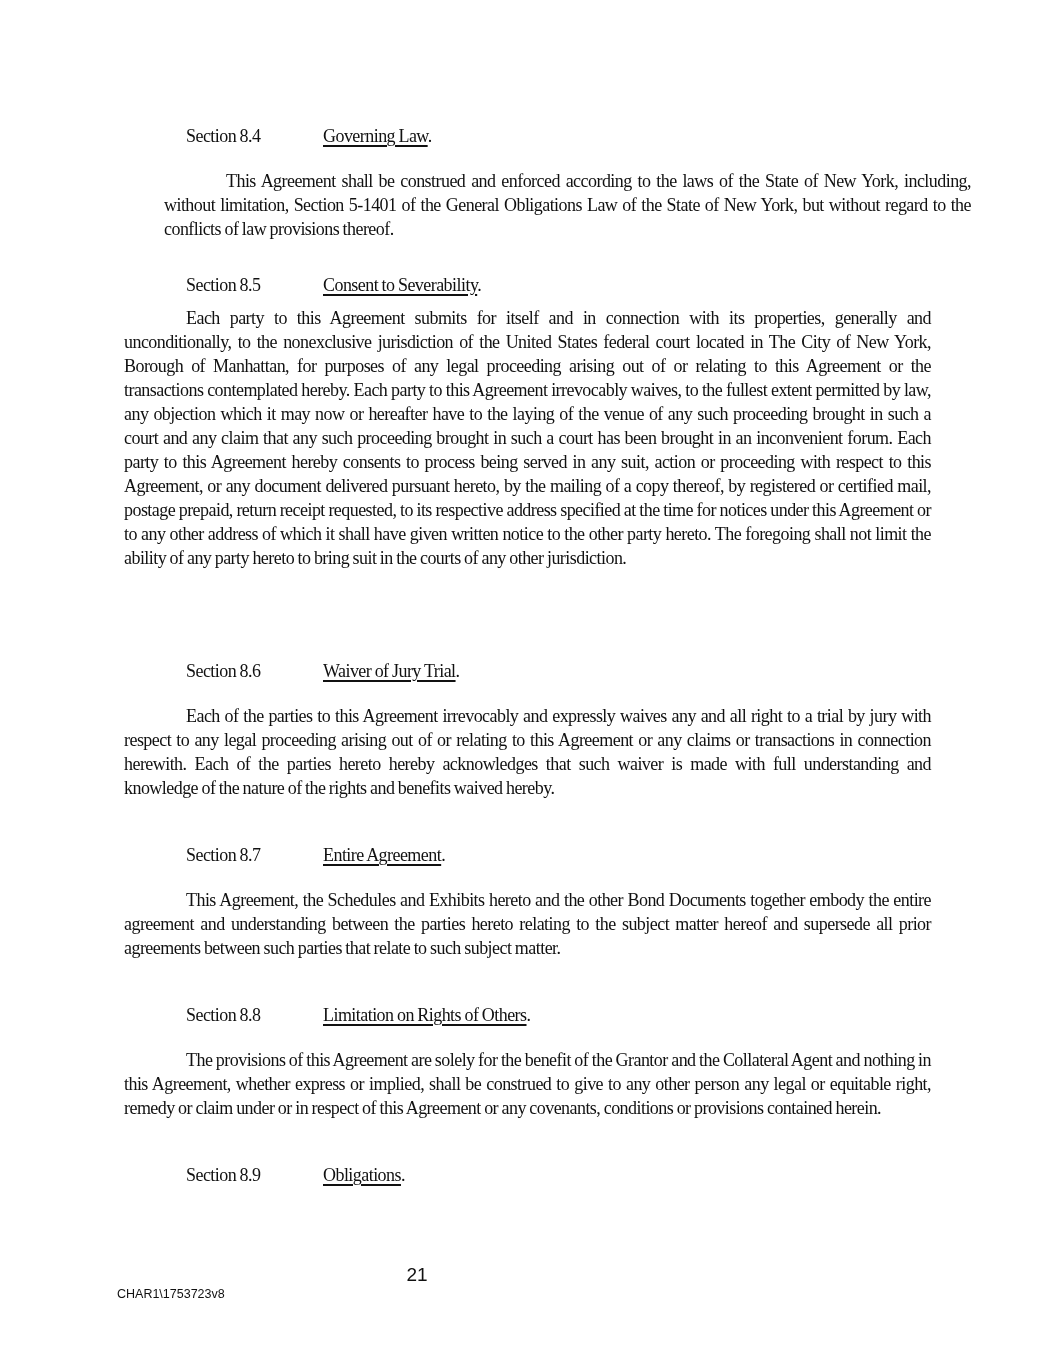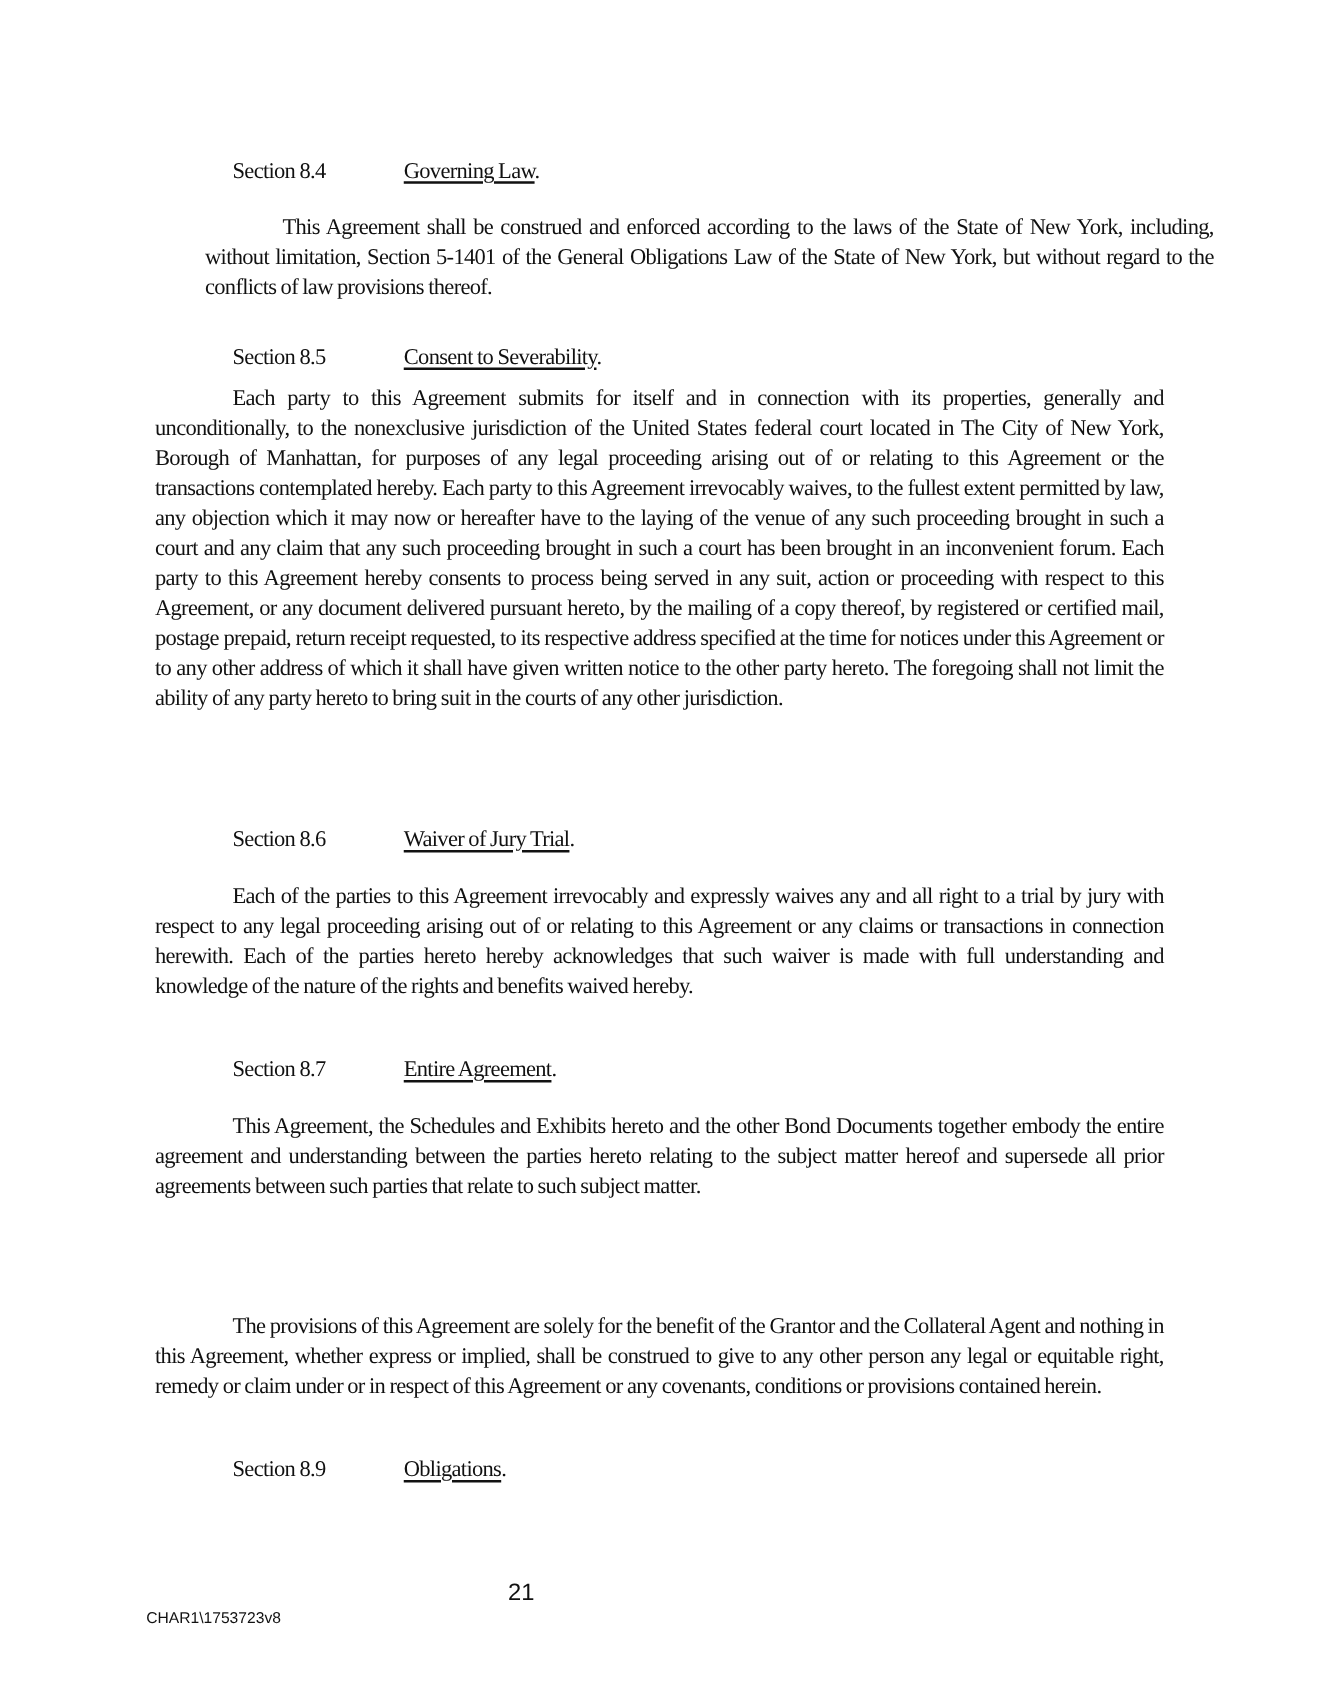--- a/index.html
+++ b/index.html
@@ -48,20 +48,24 @@
   </div>
 
   <div class="block heading" style="top:843px;">
     <span class="sec-num">Section 8.7</span>
     <span class="sec-title"><u>Entire Agreement</u><span>.</span></span>
   </div>
   <div class="block" style="top:888px;">
     <p class="para">This Agreement, the Schedules and Exhibits hereto and the other Bond Documents together embody the entire agreement and understanding between the parties hereto relating to the subject matter hereof and supersede all prior agreements between such parties that relate to such subject matter.</p>
   </div>
 
+  <div class="block heading" style="top:1003px;">
+    <span class="sec-num">Section 8.8</span>
+    <span class="sec-title"><u>Limitation on Rights of Others</u><span>.</span></span>
+  </div>
   <div class="block" style="top:1048px;">
     <p class="para">The provisions of this Agreement are solely for the benefit of the Grantor and the Collateral Agent and nothing in this Agreement, whether express or implied, shall be construed to give to any other person any legal or equitable right, remedy or claim under or in respect of this Agreement or any covenants, conditions or provisions contained herein.</p>
   </div>
 
   <div class="block heading" style="top:1163px;">
     <span class="sec-num">Section 8.9</span>
     <span class="sec-title"><u>Obligations</u><span>.</span></span>
   </div>
 
   <div class="page-number">21</div>

